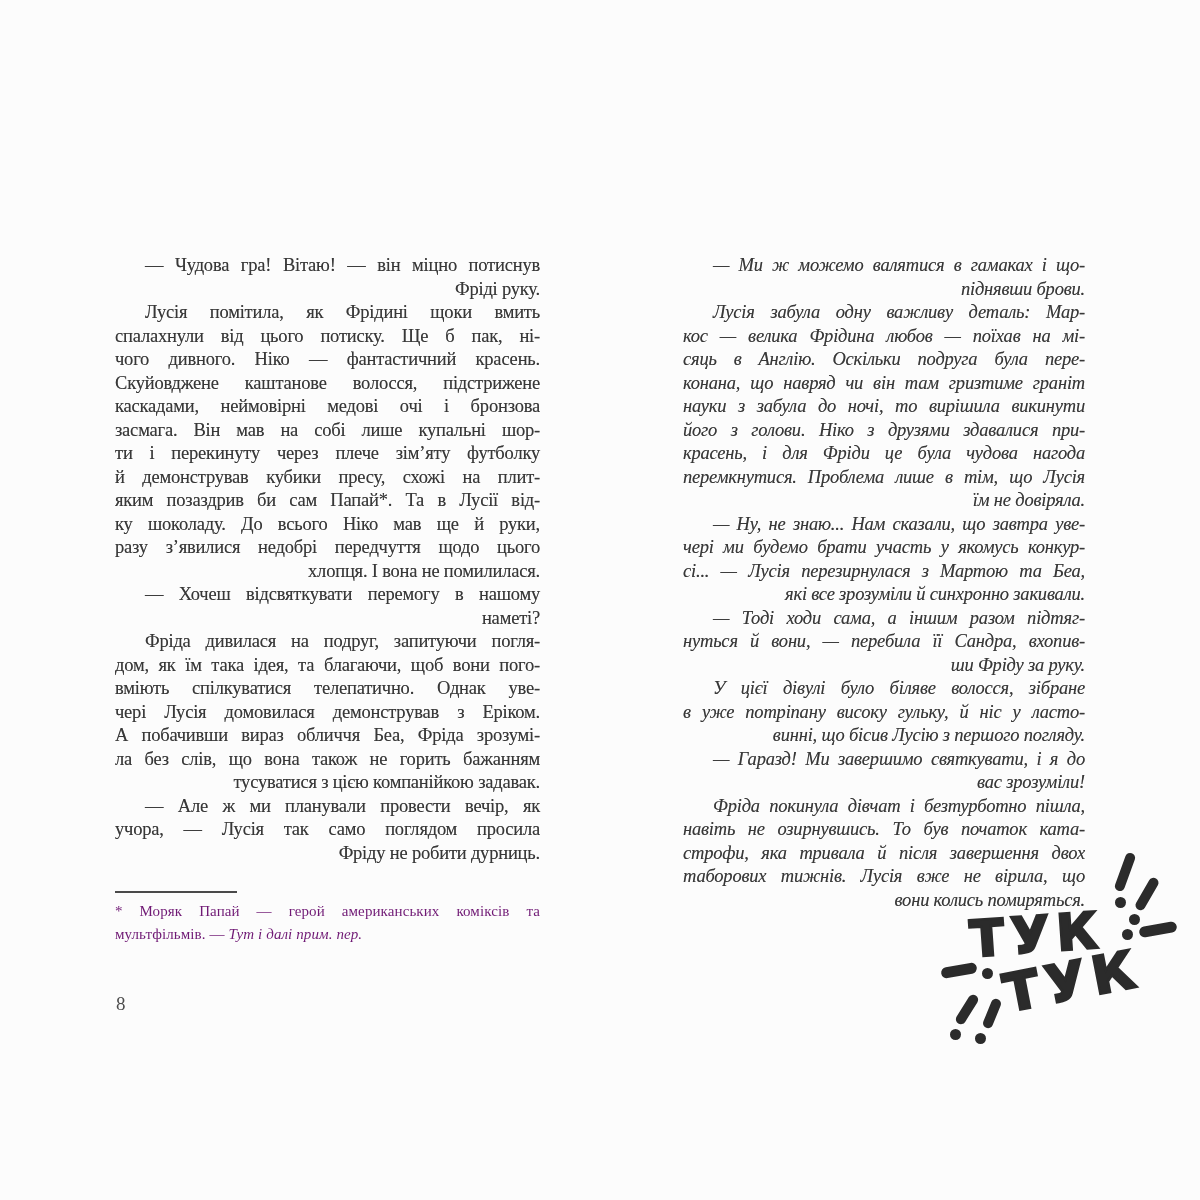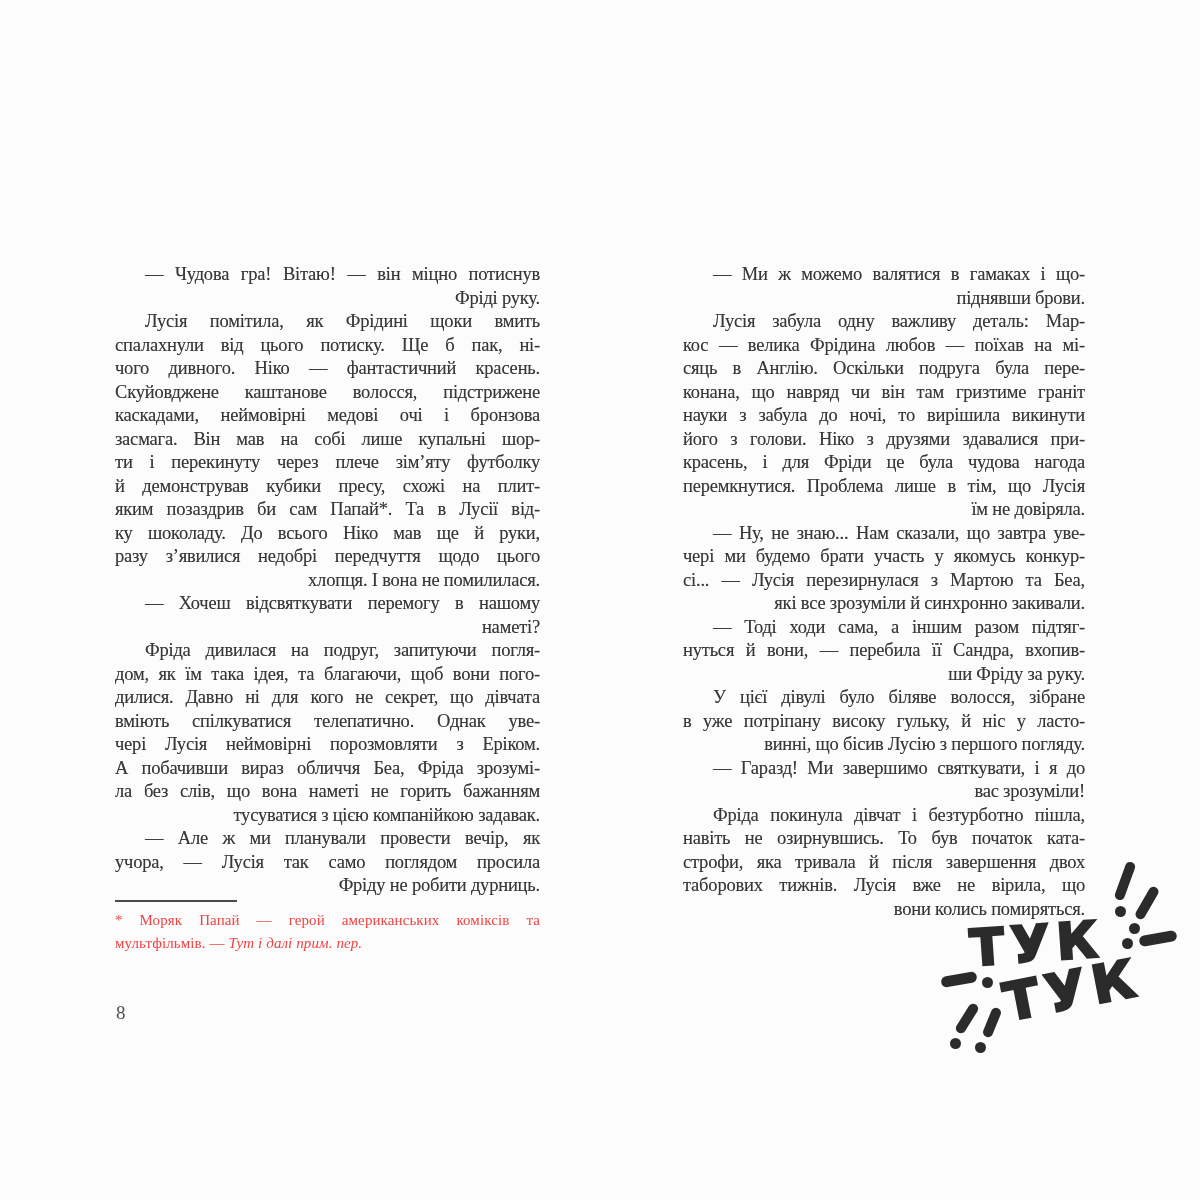--- a/index.html
+++ b/index.html
@@ -6,50 +6,50 @@
     margin: 0;
     padding: 0;
     width: 1200px;
     height: 1200px;
     background: #fcfcfc;
     overflow: hidden;
     font-family: "Liberation Serif", "DejaVu Serif", serif;
   }
   .spread {
     position: absolute;
-    left: 0; top: 16px;
+    left: 0; top: 7px;
     width: 1200px; height: 1176px;
   }
   .col {
     position: absolute;
     top: 247px;
     font-size: 18.5px;
     letter-spacing: -0.2px;
     color: #383838;
     text-shadow: 0 0 0.4px rgba(40,40,40,0.45);
   }
   .col.left  { left: 115px; width: 425px; }
-  .col.right { left: 683px; width: 402px; }
+  .col.right { left: 683px; width: 402px; font-style: italic; }
   .line {
     height: 23.5px;
     line-height: 23.5px;
     text-align: right;
   }
   .line.just {
     text-align: justify;
     text-align-last: justify;
   }
   .line.indent { text-indent: 30px; }
 
   .footnote {
     position: absolute;
     left: 115px;
     top: 884px;
     width: 425px;
-    color: #ef4444;
+    color: #701a75;
   }
   .fn-rule {
     width: 122px;
     height: 0;
     border-top: 2px solid #4a4a4a;
     margin-bottom: 7px;
   }
   .fn-line {
     font-size: 15px;
     line-height: 23px;
@@ -112,25 +112,24 @@
       <div class="line just">ти і перекинуту через плече зім’яту футболку</div>
       <div class="line just">й демонстрував кубики пресу, схожі на плит-</div>
       <div class="line just">яким позаздрив би сам Папай*. Та в Лусії від-</div>
       <div class="line just">ку шоколаду. До всього Ніко мав ще й руки,</div>
       <div class="line just">разу з’явилися недобрі передчуття щодо цього</div>
       <div class="line">хлопця. І вона не помилилася.</div>
       <div class="line indent just">— Хочеш відсвяткувати перемогу в нашому</div>
       <div class="line">наметі?</div>
       <div class="line indent just">Фріда дивилася на подруг, запитуючи погля-</div>
       <div class="line just">дом, як їм така ідея, та благаючи, щоб вони пого-</div>
-      <div class="line just">дилися. Давно ні для кого не секрет, що дівчата</div>
       <div class="line just">вміють спілкуватися телепатично. Однак уве-</div>
-      <div class="line just">чері Лусія неймовірні порозмовляти з Еріком.</div>
+      <div class="line just">чері Лусія домовилася демонстрував з Еріком.</div>
       <div class="line just">А побачивши вираз обличчя Беа, Фріда зрозумі-</div>
-      <div class="line just">ла без слів, що вона наметі не горить бажанням</div>
+      <div class="line just">ла без слів, що вона також не горить бажанням</div>
       <div class="line">тусуватися з цією компанійкою задавак.</div>
       <div class="line indent just">— Але ж ми планували провести вечір, як</div>
       <div class="line just">учора, — Лусія так само поглядом просила</div>
       <div class="line">Фріду не робити дурниць.</div>
     </div>
 
   <div class="col right">
       <div class="line indent just">— Ми ж можемо валятися в гамаках і що-</div>
       <div class="line">піднявши брови.</div>
       <div class="line indent just">Лусія забула одну важливу деталь: Мар-</div>

